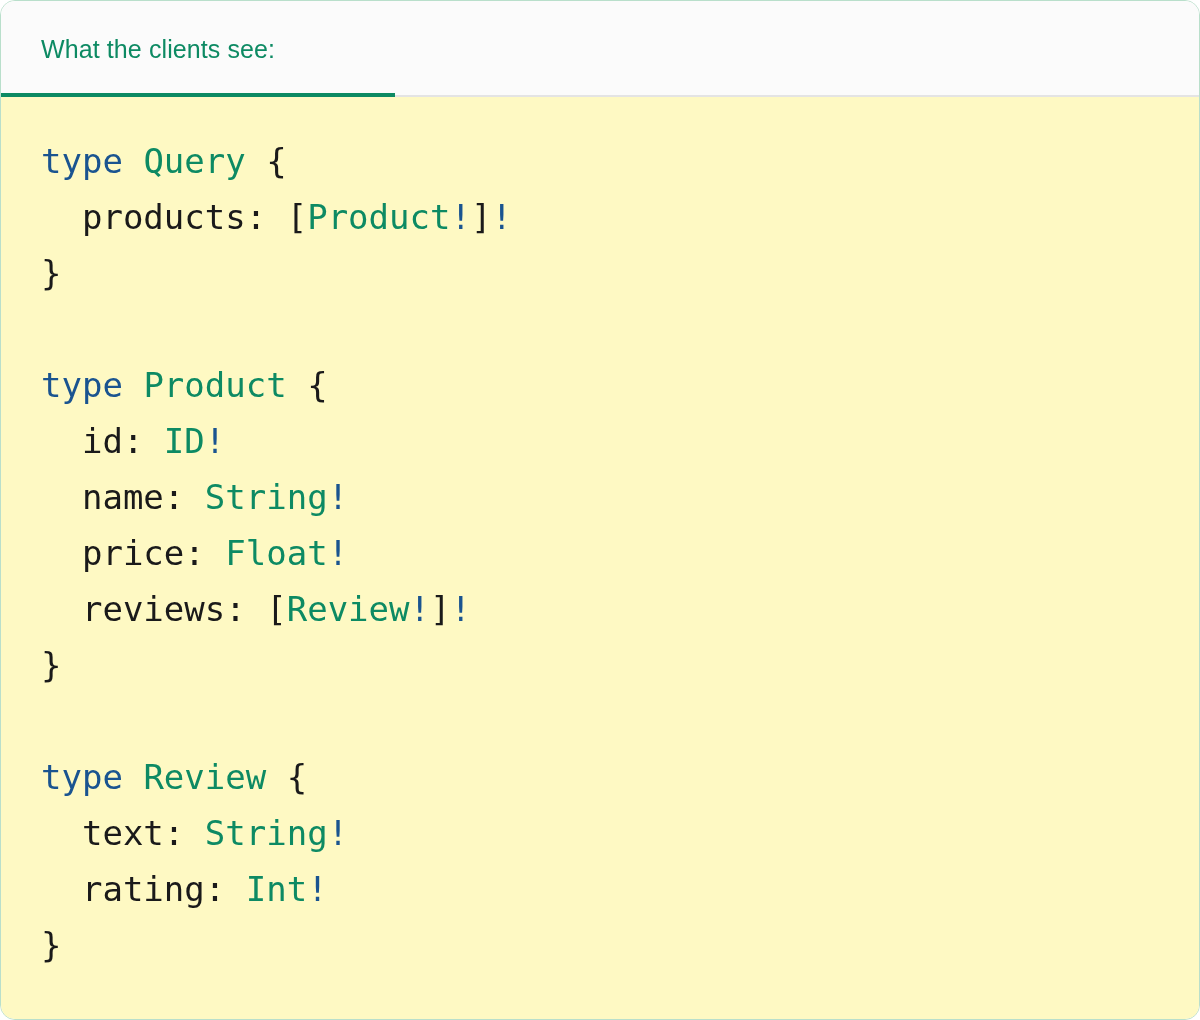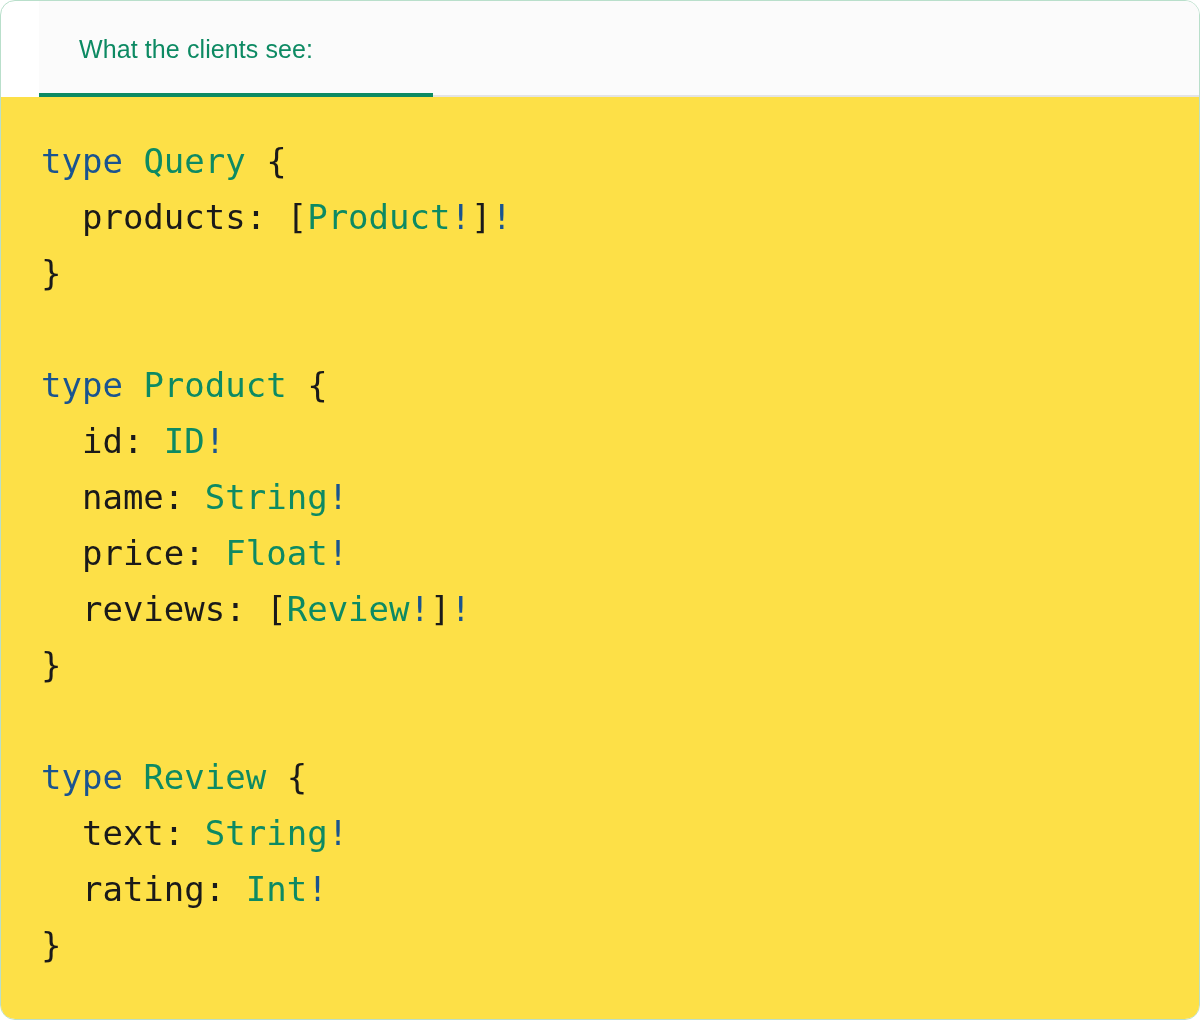--- a/index.html
+++ b/index.html
@@ -27,21 +27,20 @@
   }
 
   
   .tab-strip {
     position: relative;
     box-sizing: border-box;
     height: 96px;
     background: #fbfbfb;
     display: flex;
     align-items: flex-start;
-    margin-left: 38px;
   }
   
   .tab-strip::after {
     content: "";
     position: absolute;
     left: 0;
     right: 0;
     bottom: 0;
     height: 2px;
     background: #e4e4e4;
@@ -75,21 +74,21 @@
     bottom: 0;
     height: 4px;
     background: #0d8a63;
     z-index: 3;
   }
 
   
   .code-body {
     box-sizing: border-box;
     padding: 36px 1px 0 40px;
-    background: #fde047;
+    background: #fef9c3;
     height: 922px;
   }
   .code-block {
     margin: 0;
     font-family: "DejaVu Sans Mono", monospace;
     font-size: 34px;
     line-height: 56px;
     white-space: pre;
     color: #1a1a1a;
     font-weight: 400;

